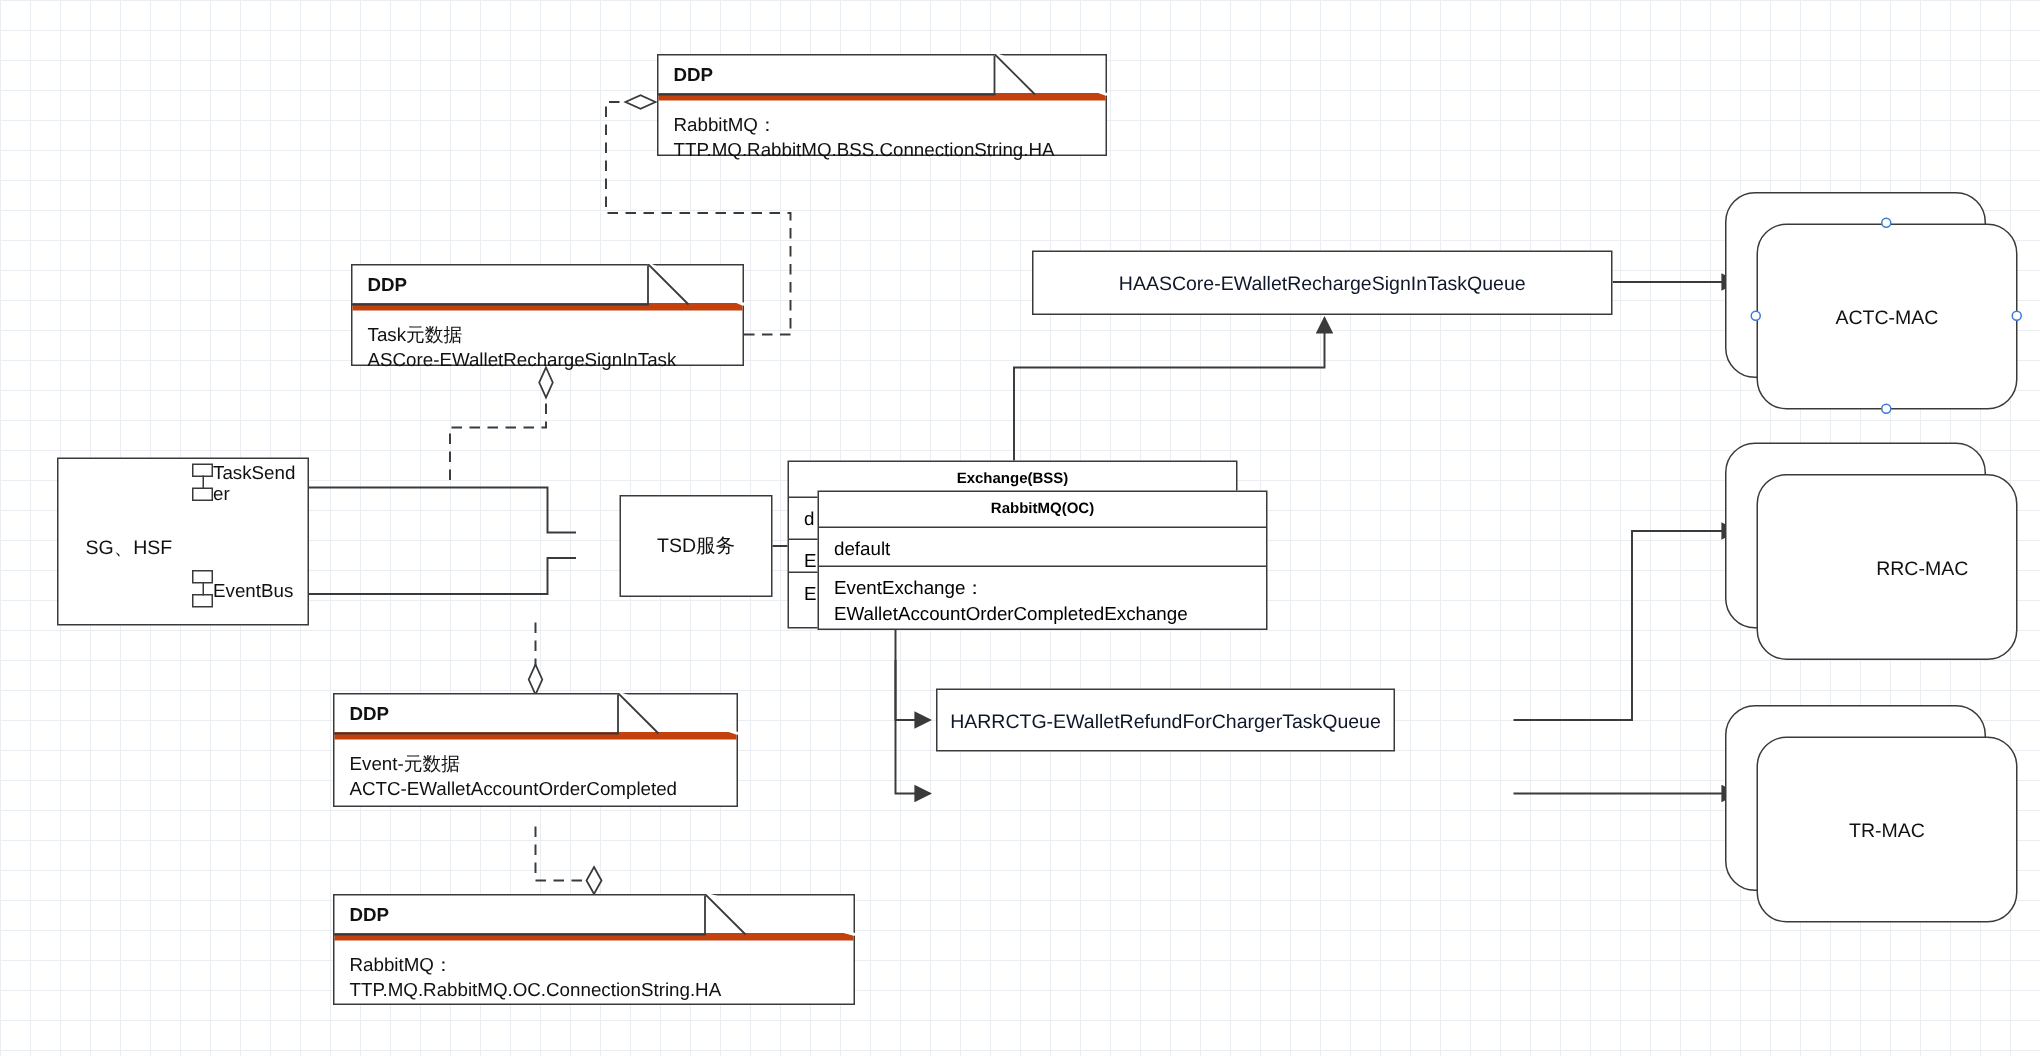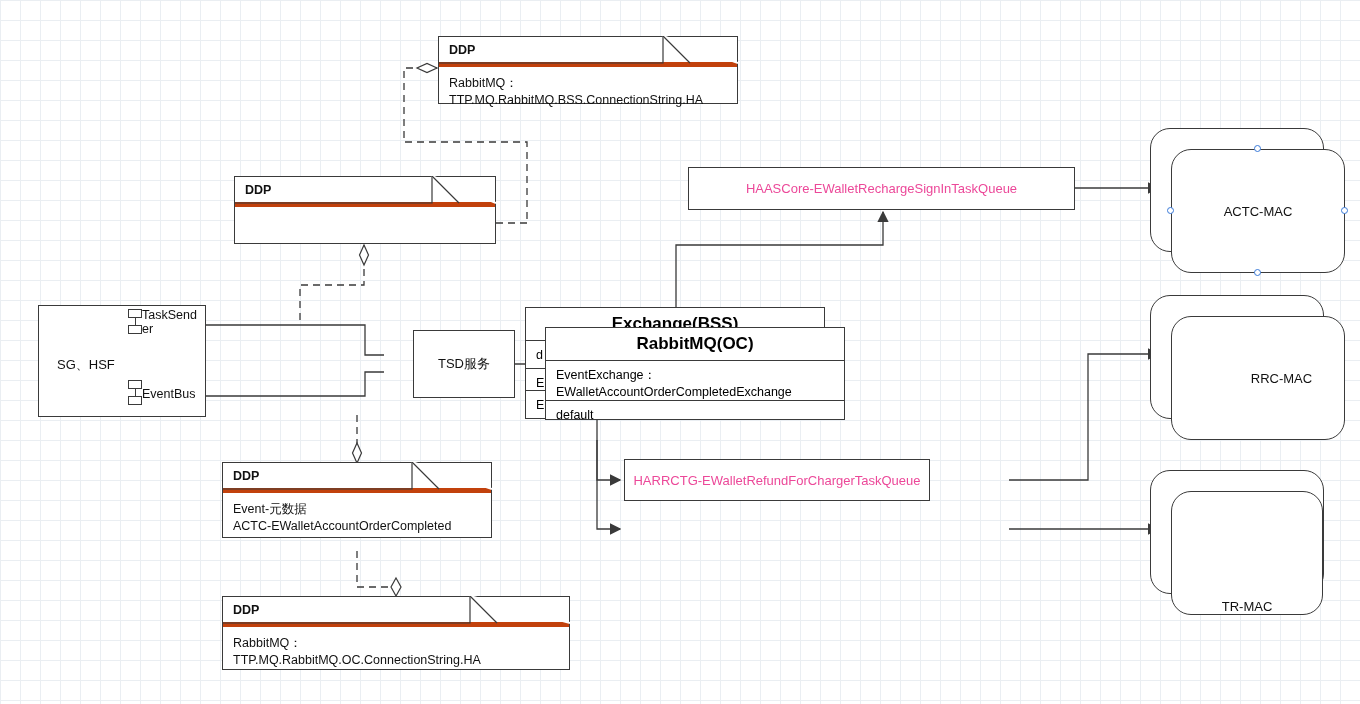--- a/index.html
+++ b/index.html
@@ -55,33 +55,33 @@
     box-sizing: border-box;
   }
   
   .qbox {
     background: #ffffff;
     border: 1px solid #3a3a3a;
     display: flex;
     align-items: center;
     justify-content: center;
     font-size: 13px;
-    color: #ec4899;
+    color: #0f172a;
     box-sizing: border-box;
   }
   
   .panel {
     background: #ffffff;
     border: 1px solid #3a3a3a;
     box-sizing: border-box;
   }
   .panel-header {
     text-align: center;
     font-weight: bold;
-    font-size: 17px;
+    font-size: 10px;
     padding: 6px 0 6px 0;
     border-bottom: 1px solid #3a3a3a;
     box-sizing: border-box;
   }
   .panel-row {
     font-size: 12.5px;
     padding: 6px 10px;
     border-bottom: 1px solid #3a3a3a;
     box-sizing: border-box;
     white-space: pre-line;
@@ -221,20 +221,22 @@
 TTP.MQ.RabbitMQ.BSS.ConnectionString.HA</div>
   </div>
   <svg class="node" style="left:438px; top:36px; width:300px; height:28px;" viewBox="0 0 300 28">
     <path d="M0,27 L225,27 L225,0" fill="none" stroke="#3a3a3a" stroke-width="1.2"></path>
     <path d="M225,0 L300,27" fill="none" stroke="#ffffff" stroke-width="2"></path>
     <path d="M225,0 L252,27" fill="none" stroke="#3a3a3a" stroke-width="1.2"></path>
   </svg>
 
   <div class="node note" style="left:234px; top:176px; width:262px; height:68px;">
     <div class="note-title">DDP</div>
+    <div class="note-body">Task元数据
+ASCore-EWalletRechargeSignInTask</div>
   </div>
   <svg class="node" style="left:234px; top:176px; width:262px; height:28px;" viewBox="0 0 262 28">
     <path d="M0,27 L198,27 L198,0" fill="none" stroke="#3a3a3a" stroke-width="1.2"></path>
     <path d="M198,0 L262,27" fill="none" stroke="#ffffff" stroke-width="2"></path>
     <path d="M198,0 L225,27" fill="none" stroke="#3a3a3a" stroke-width="1.2"></path>
   </svg>
 
   <div class="node note" style="left:222px; top:462px; width:270px; height:76px;">
     <div class="note-title">DDP</div>
     <div class="note-body">Event-元数据
@@ -282,23 +284,23 @@
 
   <div class="node panel" style="left:525px; top:307px; width:300px; height:112px;">
     <div class="panel-header">Exchange(BSS)</div>
     <div class="panel-row" style="height:28px;">d</div>
     <div class="panel-row" style="height:22px;">E</div>
     <div class="panel-row" style="height:22px;">E</div>
   </div>
 
   <div class="node panel" style="left:545px; top:327px; width:300px; height:93px;">
     <div class="panel-header">RabbitMQ(OC)</div>
+    <div class="panel-row" style="height:26px;">default</div>
     <div class="panel-row" style="height:40px;">EventExchange：
 EWalletAccountOrderCompletedExchange</div>
-    <div class="panel-row" style="height:26px;">default</div>
   </div>
 
   <div class="node qbox" style="left:688px; top:167px; width:387px; height:43px;">
     <span>HAASCore-EWalletRechargeSignInTaskQueue</span>
   </div>
   <div class="node qbox" style="left:624px; top:459px; width:306px; height:42px;">
     <span>HARRCTG-EWalletRefundForChargerTaskQueue</span>
   </div>
 
   <div class="mac-stack" style="left:1150px; top:128px; width:200px; height:150px;">
@@ -314,18 +316,18 @@
 
   <div class="mac-stack" style="left:1150px; top:295px; width:200px; height:150px;">
     <div class="mac-card" style="left:0px; top:0px; width:174px; height:124px;"></div>
     <div class="mac-card mac-front" style="left:21px; top:21px; width:174px; height:124px;padding-left:47px;">
       <span>RRC-MAC</span>
     </div>
   </div>
 
   <div class="mac-stack" style="left:1150px; top:470px; width:200px; height:150px;">
     <div class="mac-card" style="left:0px; top:0px; width:174px; height:124px;"></div>
-    <div class="mac-card mac-front" style="left:21px; top:21px; width:152px; height:124px;align-items:flex-end;">
+    <div class="mac-card mac-front" style="left:21px; top:21px; width:174px; height:124px;">
       <span>TR-MAC</span>
     </div>
   </div>
 
 </div>
 
 </body></html>

